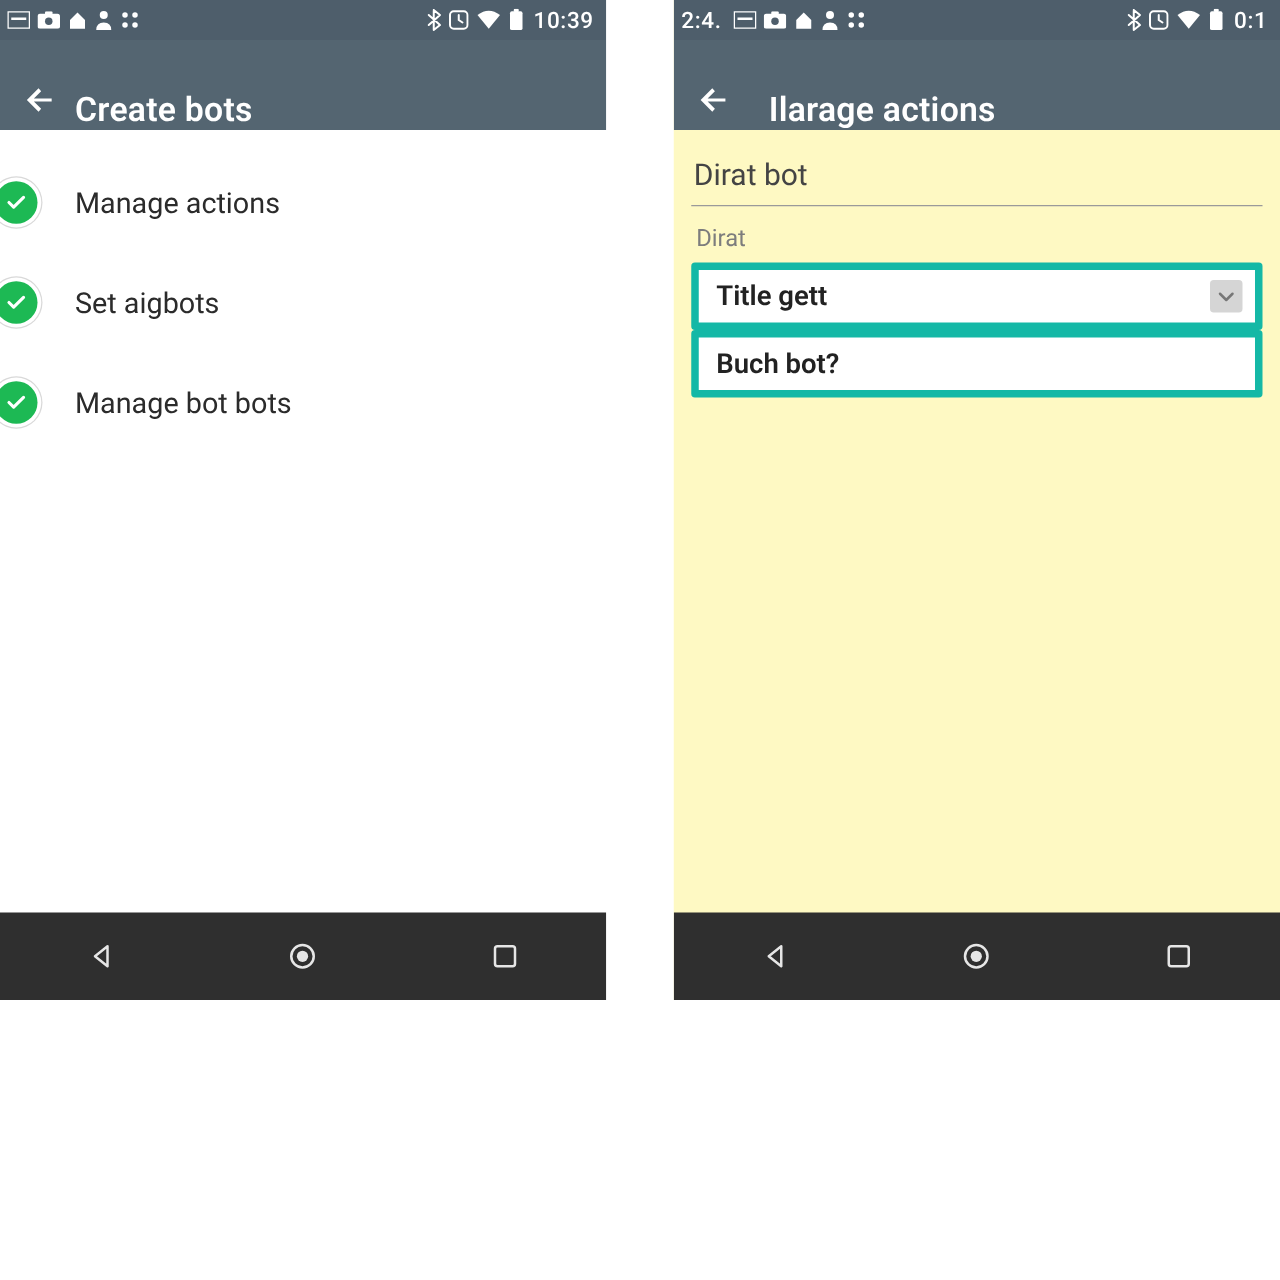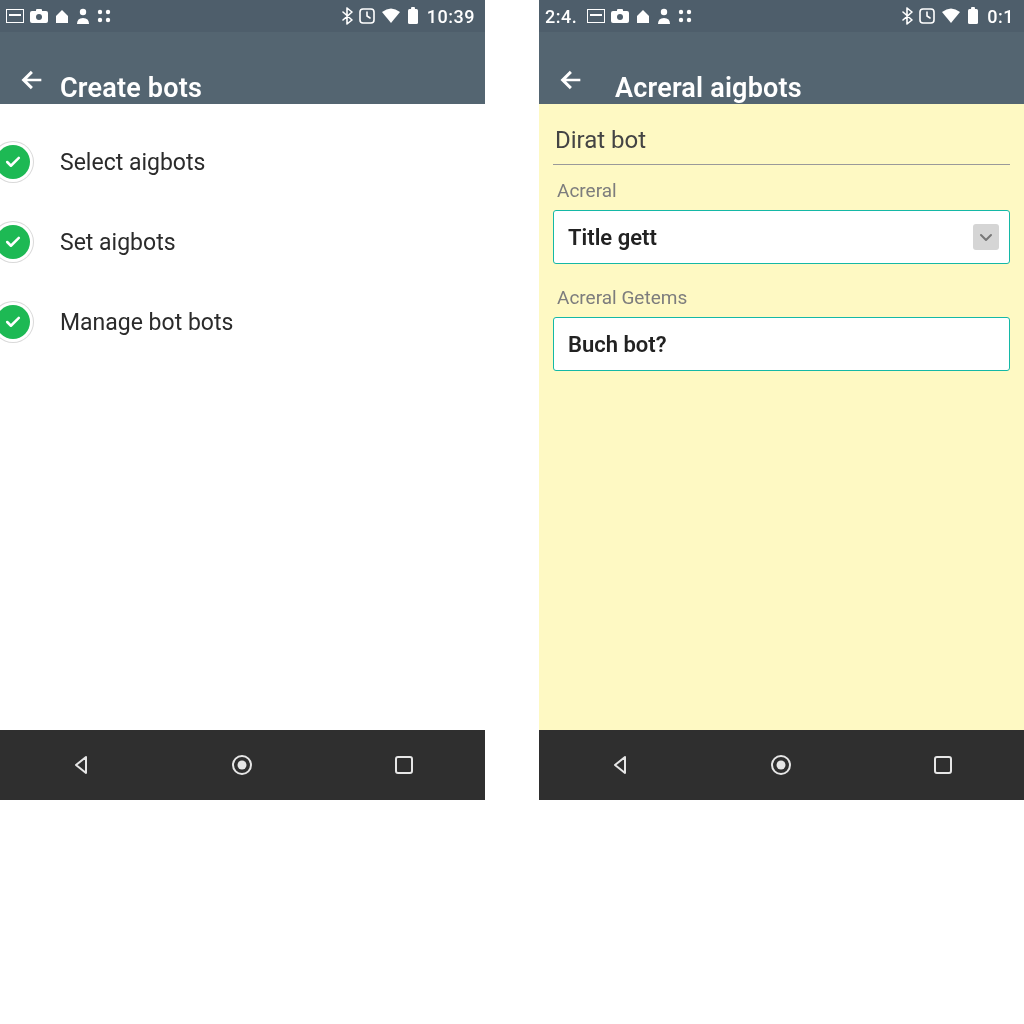--- a/index.html
+++ b/index.html
@@ -89,21 +89,21 @@
     margin-bottom: 14px;
   }
   .field-label {
     font-size: 19px;
     color: #7d7d7d;
     margin: 0 0 8px 4px;
   }
   .field-label.second { margin-top: 22px; }
   .select-box, .input-box {
     background: #fff;
-    border: 1px solid #14b8a6;
+    border: 6px solid #14b8a6;
     border-radius: 3px;
     height: 54px;
     display:flex;
     align-items:center;
     padding: 0 14px;
     font-size: 22px;
     font-weight: 600;
     color: #222;
     position: relative;
   }
@@ -202,21 +202,21 @@
     <div class="title">Create bots</div>
   </div>
 
   <div class="check-list">
     <div class="check-item">
       <div class="check-badge">
         <svg width="20" height="20" viewBox="0 0 24 24">
             <path d="M5 12l4.5 4.5L19 7" stroke="#fff" stroke-width="3" fill="none" stroke-linecap="round" stroke-linejoin="round"></path>
           </svg>
       </div>
-      <div class="check-label">Select aigbots</div>
+      <div class="check-label">Manage actions</div>
     </div>
     <div class="check-item">
       <div class="check-badge">
         <svg width="20" height="20" viewBox="0 0 24 24">
             <path d="M5 12l4.5 4.5L19 7" stroke="#fff" stroke-width="3" fill="none" stroke-linecap="round" stroke-linejoin="round"></path>
           </svg>
       </div>
       <div class="check-label">Set aigbots</div>
     </div>
     <div class="check-item">
@@ -313,37 +313,36 @@
       <span class="sb-time">0:1</span>
     </div>
   </div>
 
   <div class="appbar">
     <div class="back">
       <svg width="28" height="28" viewBox="0 0 24 24">
           <path d="M20 11H7.8l5-5L11 4l-8 8 8 8 1.8-2-5-5H20z" fill="#fff"></path>
         </svg>
     </div>
-    <div class="title">Acreral aigbots</div>
+    <div class="title">Ilarage actions</div>
   </div>
 
   <div class="form">
     <div class="section-title">Dirat bot</div>
 
-    <div class="field-label">Acreral</div>
+    <div class="field-label">Dirat</div>
     <div class="select-box">
       <span>Title gett</span>
       <span class="chev">
         <svg width="16" height="16" viewBox="0 0 16 16">
             <path d="M3 6 L8 11 L13 6" stroke="#777" stroke-width="2" fill="none" stroke-linecap="round" stroke-linejoin="round"></path>
           </svg>
       </span>
     </div>
 
-    <div class="field-label second">Acreral Getems</div>
     <div class="input-box">
       <span>Buch bot?</span>
     </div>
   </div>
 
   <div class="navbar">
     <div class="nbtn">
       <svg width="24" height="24" viewBox="0 0 24 24">
           <path d="M17 4 L7 12 L17 20 Z" fill="none" stroke="#e6e6e6" stroke-width="2" stroke-linejoin="round"></path>
         </svg>

